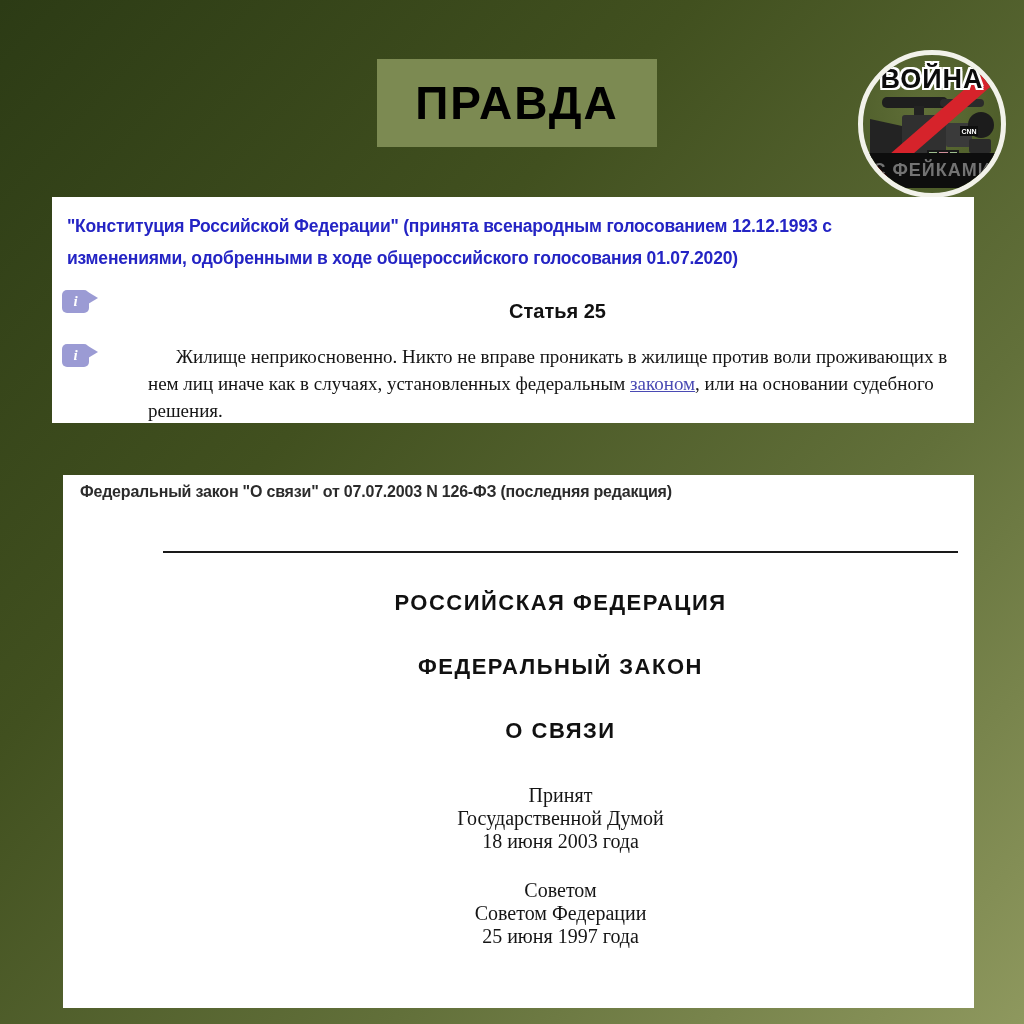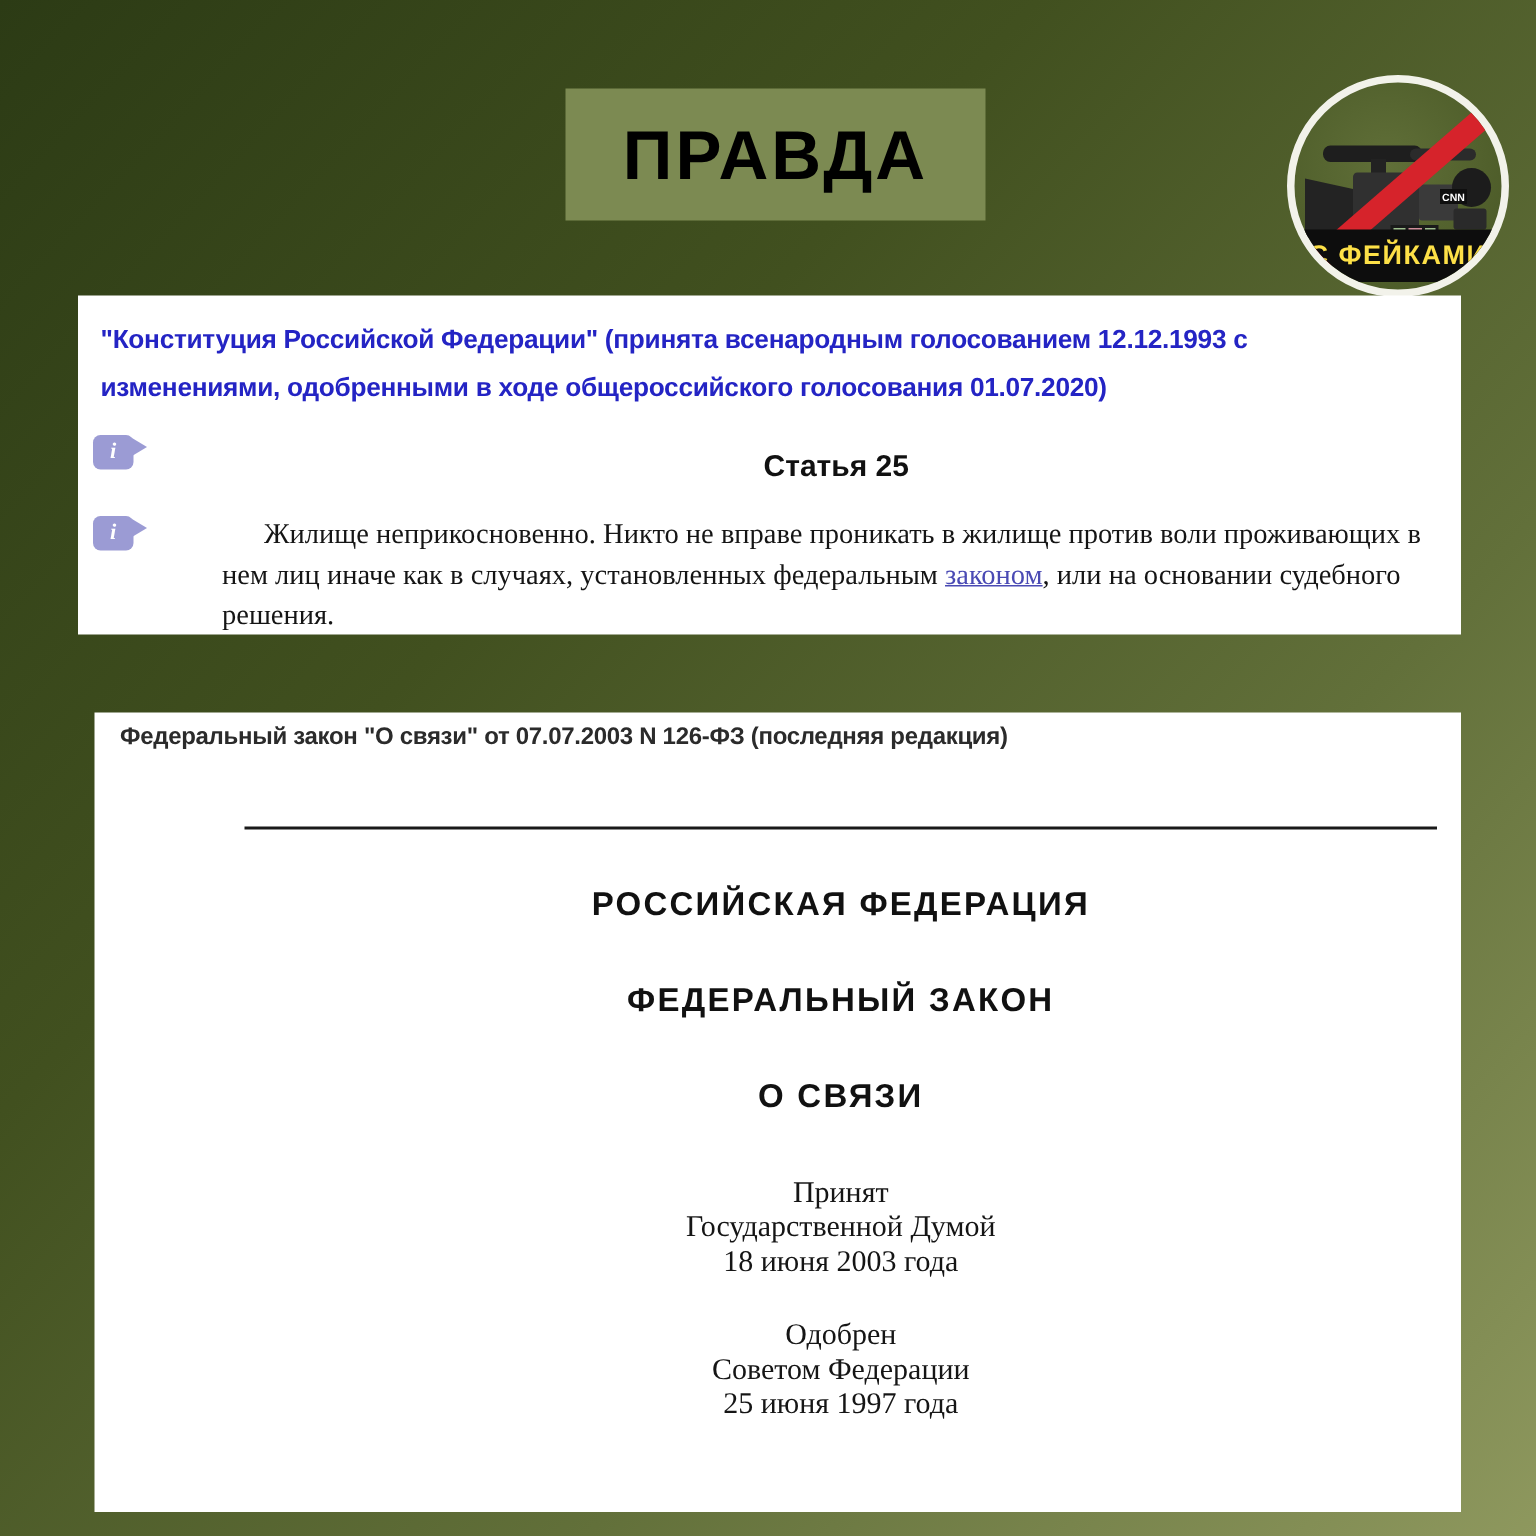--- a/index.html
+++ b/index.html
@@ -68,21 +68,21 @@
   }
   .logo-band {
     position: absolute;
     left: -10px; right: -10px; bottom: 5px;
     height: 35px;
     background: #0d0d0d;
     display: flex; align-items: center; justify-content: center;
     z-index: 3;
   }
   .logo-band span {
-    color: #fde047;
+    color: #737373;
     font-size: 18px;
     font-weight: bold;
     letter-spacing: 1px;
   }
 
   
   .doc {
     position: absolute;
     background: #ffffff;
     box-sizing: border-box;
@@ -214,20 +214,21 @@
       <circle cx="113" cy="32" r="13" fill="#1c1c1c"></circle>
       <rect x="101" y="46" width="22" height="14" rx="2" fill="#2a2a2a"></rect>
       <rect x="92" y="33" width="18" height="10" fill="#0f0f0f"></rect>
       <text x="101" y="41" text-anchor="middle" font-size="7" font-family="Liberation Sans, sans-serif" font-weight="bold" fill="#ffffff">CNN</text>
 
       <rect x="60" y="58" width="30" height="26" fill="#9dbd8d" stroke="#1a1a1a" stroke-width="2"></rect>
       <rect x="70" y="58" width="11" height="26" fill="#cf8f9b" stroke="#1a1a1a" stroke-width="2"></rect>
       <rect x="58" y="82" width="34" height="8" rx="2" fill="#8fae81" stroke="#1a1a1a" stroke-width="2"></rect>
     </svg>
     <div class="logo-stripe"></div>
+    <div class="logo-top-text">ВОЙНА</div>
     <div class="logo-band">
       <span>С ФЕЙКАМИ</span>
     </div>
   </div>
 
   <div class="doc doc1">
     <a href="#" class="doc1-header">"Конституция Российской Федерации" (принята всенародным голосованием 12.12.1993 с изменениями, одобренными в ходе общероссийского голосования 01.07.2020)</a>
 
     <div class="info-icon icon-article">i</div>
     <div class="info-icon icon-body">i</div>
@@ -251,20 +252,20 @@
       <div class="law-heading">ФЕДЕРАЛЬНЫЙ ЗАКОН</div>
       <div class="law-heading">О СВЯЗИ</div>
 
       <div class="sign-block sign-adopted">
         <div>Принят</div>
         <div>Государственной Думой</div>
         <div>18 июня 2003 года</div>
       </div>
 
       <div class="sign-block sign-approved">
-        <div>Одобрен</div>
+        <div>Советом</div>
         <div>Советом Федерации</div>
         <div>25 июня 1997 года</div>
       </div>
     </div>
   </div>
 
 </div>
 
 </body></html>

